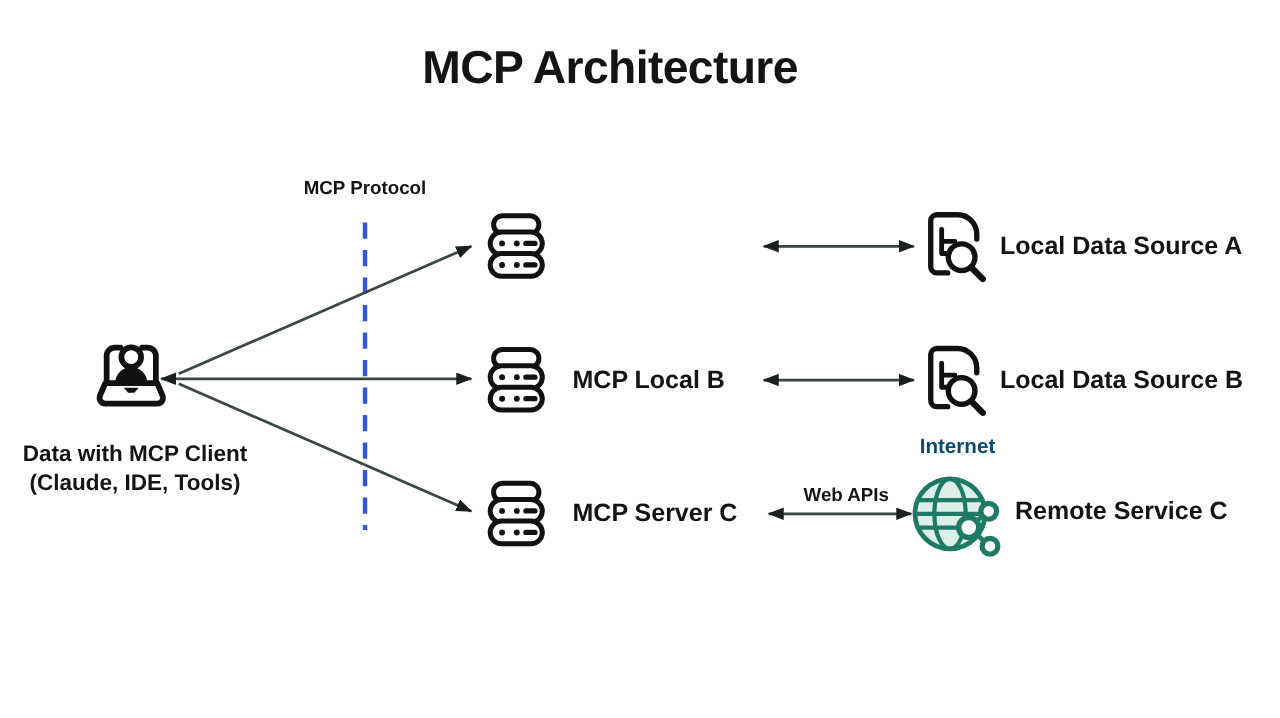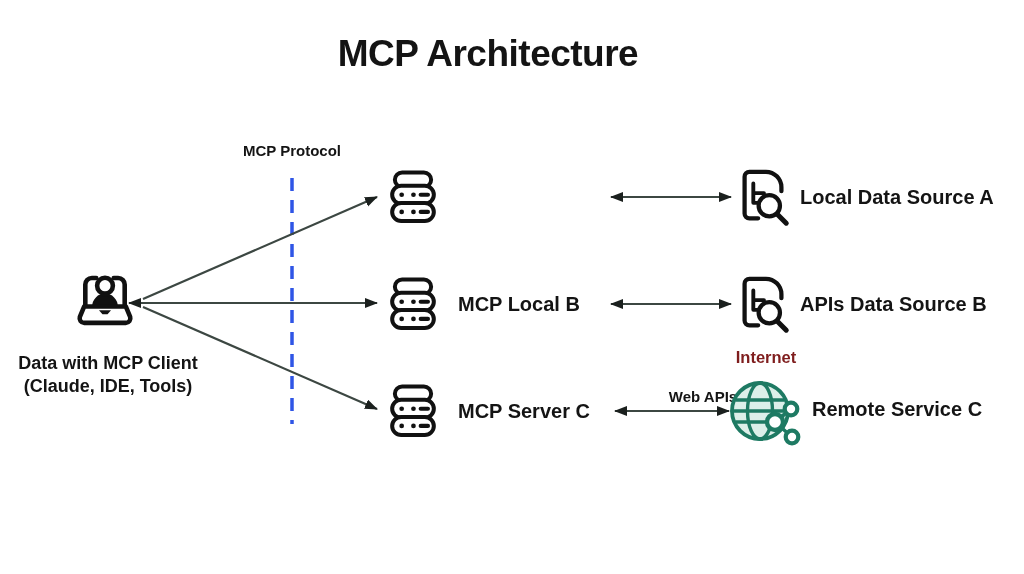--- a/index.html
+++ b/index.html
@@ -10,21 +10,21 @@
   svg{overflow:visible;display:block;}
   #wires{position:absolute;left:0;top:0;z-index:1;}
   .abs{position:absolute;z-index:2;}
   .ctr{transform:translateX(-50%);text-align:center;}
   .title{
     font-size:37px;font-weight:800;letter-spacing:-0.5px;color:#141414;white-space:nowrap;
   }
   .small-lbl{font-size:15px;font-weight:800;white-space:nowrap;}
   .node-lbl{font-size:20px;font-weight:800;line-height:26px;white-space:nowrap;}
   .host-lbl{font-size:18px;font-weight:800;line-height:23px;white-space:nowrap;}
-  .internet-lbl{font-size:16.5px;font-weight:800;color:#7f1d1d;white-space:nowrap;}
+  .internet-lbl{font-size:16.5px;font-weight:800;color:#0c4a6e;white-space:nowrap;}
   .icon{display:block;}
 </style>
 </head>
 <body>
 
 <div id="canvas">
 
   <svg id="wires" width="1024" height="574" viewBox="0 0 1024 574">
     <defs>
       <marker id="ah" markerUnits="userSpaceOnUse" markerWidth="14" markerHeight="12" refX="12" refY="5" orient="auto-start-reverse">
@@ -140,24 +140,24 @@
       <g fill="none" stroke="#111111" stroke-width="4.4" stroke-linecap="round" stroke-linejoin="round">
         <path d="M27,54 H18 c-2.8,0 -5,-2.2 -5,-5 V11 c0,-2.8 2.2,-5 5,-5 h17 c8.8,0 16,7.2 16,16 v4"></path>
         <path d="M22,18 V38 M22,28 H33 M22,38 H28" stroke-width="4"></path>
         <circle cx="38.5" cy="41" r="11" fill="#ffffff"></circle>
         <line x1="46.5" y1="49.5" x2="56" y2="59" stroke-width="5.2"></line>
       </g>
     </svg>
   </div>
 
   <div class="abs node-lbl" style="left:800px;top:184px;">Local Data Source A</div>
-  <div class="abs node-lbl" style="left:800px;top:291px;">APIs Data Source B</div>
+  <div class="abs node-lbl" style="left:800px;top:291px;">Local Data Source B</div>
 
   <div class="abs ctr internet-lbl" style="left:766px;top:348px;">Internet</div>
-  <div class="abs ctr small-lbl" style="left:703px;top:388px;">Web APIs</div>
+  <div class="abs ctr small-lbl" style="left:677px;top:388px;">Web APIs</div>
 
   <div class="abs" style="left:727px;top:376px;">
     <svg class="icon" width="72" height="72" viewBox="0 0 72 72">
       <g fill="none" stroke="#1e7a63" stroke-width="3.6" stroke-linecap="round">
         <circle cx="33" cy="35" r="28" fill="#dcefe9" stroke-width="3.8"></circle>
         <ellipse cx="33" cy="35" rx="12.5" ry="28" stroke-width="3.4"></ellipse>
         <path d="M9,24 H57 M5,35 H61 M9,46 H57" stroke-width="3.4"></path>
         <path d="M48,46 L64,33 M48,46 L65,61"></path>
         <circle cx="48" cy="46" r="8" fill="#ffffff" stroke-width="4.4"></circle>
         <circle cx="64" cy="33" r="6.3" fill="#ffffff" stroke-width="4.2"></circle>

